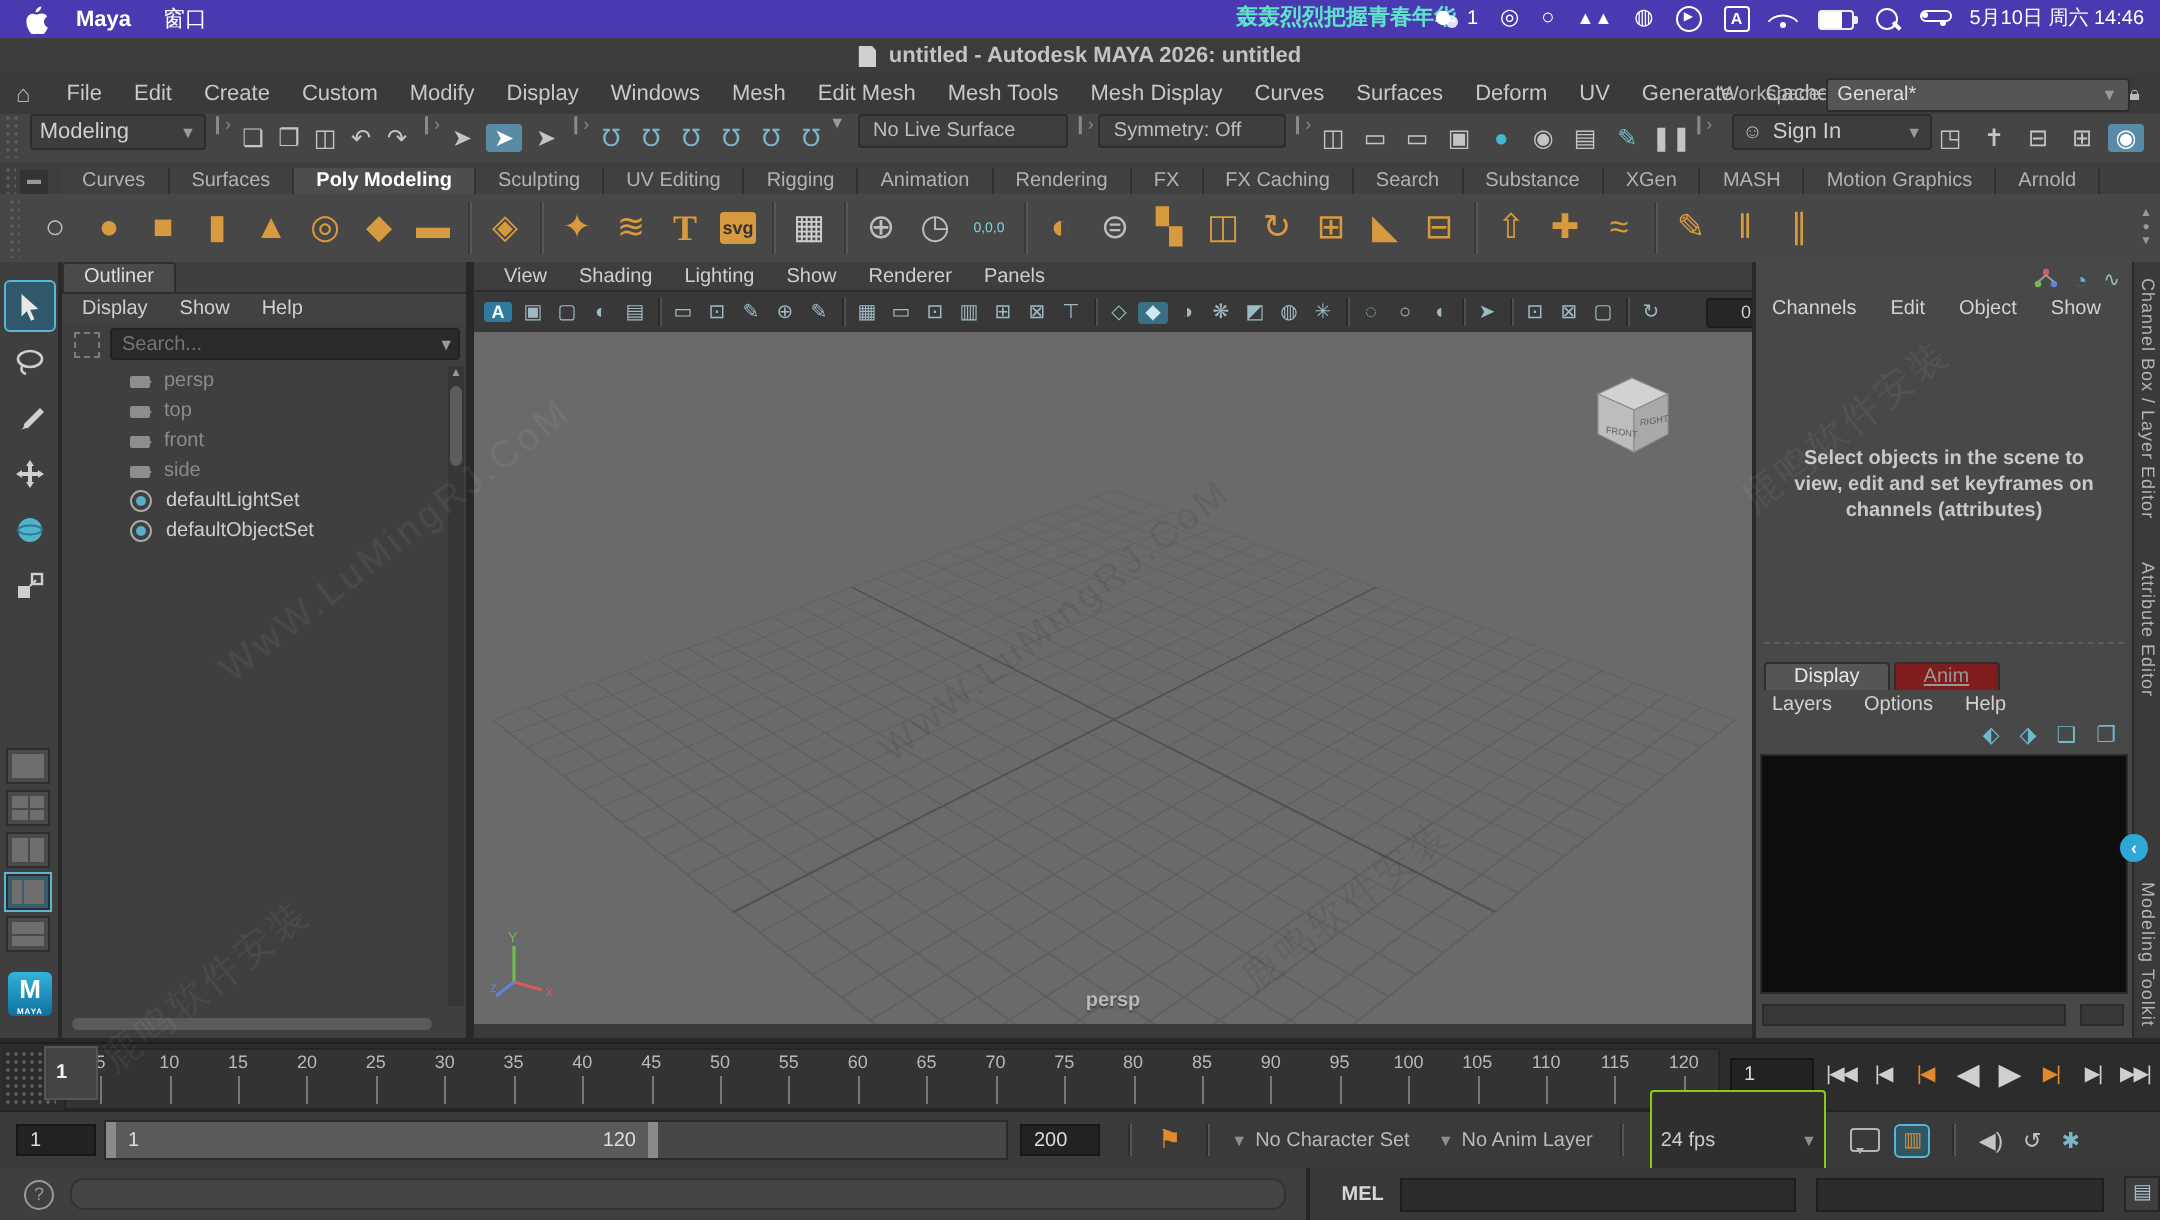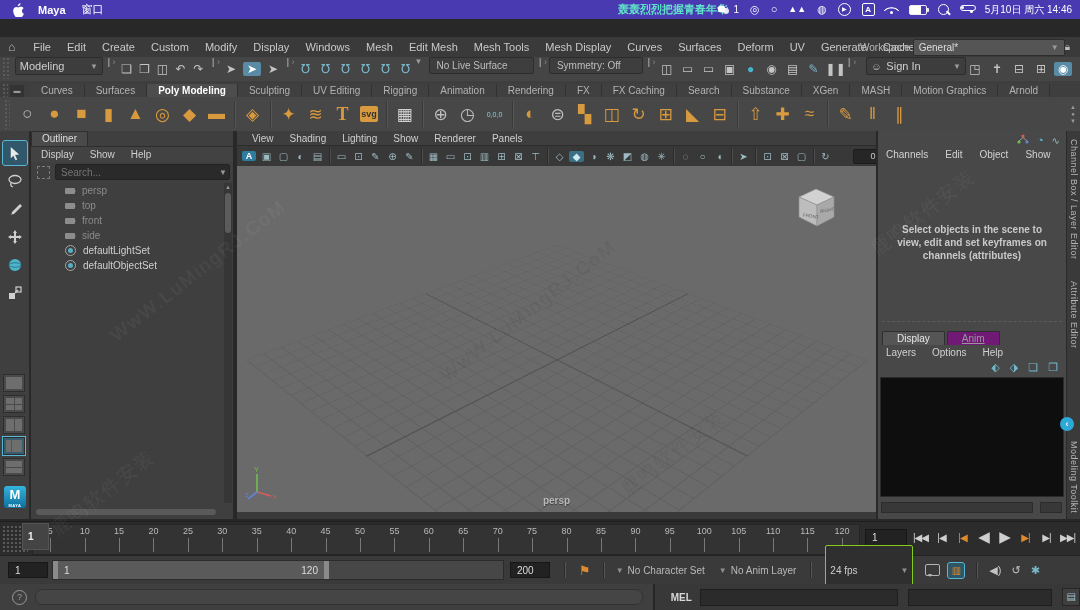--- a/index.html
+++ b/index.html
@@ -119,21 +119,21 @@
   #viewcube{position:absolute;right:32px;top:18px;}
   
   #rightpanel{left:877px;top:0;width:188px;height:388px;background:#484848;border-left:1px solid #2a2a2a;}
   #rp-icons{position:absolute;right:6px;top:3px;display:flex;gap:8px;align-items:center;}
   #rp-menus{position:absolute;left:8px;top:18px;display:flex;gap:17px;font-size:10px;color:#d2d2d2;}
   #cb-empty{position:absolute;left:10px;top:92px;width:168px;text-align:center;font-size:10px;font-weight:bold;color:#c9c9c9;line-height:13px;}
   #rp-dash{position:absolute;left:4px;right:4px;top:190px;border-top:1px dashed #6a6a6a;opacity:.6;}
   #rp-tabs{position:absolute;left:0;top:200px;right:0;height:14px;display:flex;padding-left:4px;gap:2px;}
   .rtab{padding:1px 14px;font-size:10px;border-radius:2px 2px 0 0;}
   .rtab.active{background:#555;color:#e8e8e8;border:1px solid #2e2e2e;border-bottom:none;}
-  .rtab.inactive{background:#701a75;color:#979797;border:1px solid #2e2e2e;border-bottom:none;text-decoration:underline;}
+  .rtab.inactive{background:#7f1d1d;color:#979797;border:1px solid #2e2e2e;border-bottom:none;text-decoration:underline;}
   #rp-lmen{position:absolute;left:8px;top:216px;display:flex;gap:16px;font-size:10px;color:#d2d2d2;}
   #rp-lics{position:absolute;right:8px;top:230px;display:flex;gap:10px;font-size:11px;color:#6fb9cc;}
   #rp-black{position:absolute;left:2px;right:2px;top:246px;height:118px;background:#0e0e0e;border:1px solid #2a2a2a;}
   #rp-hbar{position:absolute;left:3px;bottom:6px;width:150px;height:9px;background:#383838;border:1px solid #2c2c2c;}
   #rp-hbtn{position:absolute;right:4px;bottom:6px;width:20px;height:9px;background:#383838;border:1px solid #2c2c2c;}
   
   #sidetabs{left:1066px;top:0;width:14px;height:388px;background:#3a3a3a;border-left:1px solid #2a2a2a;}
   .vtab{writing-mode:vertical-rl;font-size:9px;color:#b5b5b5;position:absolute;left:2px;letter-spacing:.5px;}
   #chevron{position:absolute;left:-7px;top:286px;width:14px;height:14px;border-radius:50%;background:#2da8d8;color:#fff;font-size:9px;line-height:14px;text-align:center;font-weight:bold;}
   
@@ -205,20 +205,24 @@
       <span class="mi" style="width:11px;height:11px;border:1.2px solid #fff;border-radius:50%;font-size:6px;line-height:11px;text-align:center;">▶</span>
       <span class="abox">A</span>
       <span class="wifi"></span>
       <span class="batt"></span>
       <span class="mag"></span>
       <span class="cc"></span>
       <span class="mi">5月10日 周六 14:46</span>
     </div>
   </div>
 
+  <div id="titlebar" class="abs">
+    <span class="doc-ic"></span>
+    <span>untitled - Autodesk MAYA 2026: untitled</span>
+  </div>
 
   <div id="mayamenu" class="abs">
     <span class="home">⌂</span>
     <span class="mitem">File</span>
       <span class="mitem">Edit</span>
       <span class="mitem">Create</span>
       <span class="mitem">Custom</span>
       <span class="mitem">Modify</span>
       <span class="mitem">Display</span>
       <span class="mitem">Windows</span>

